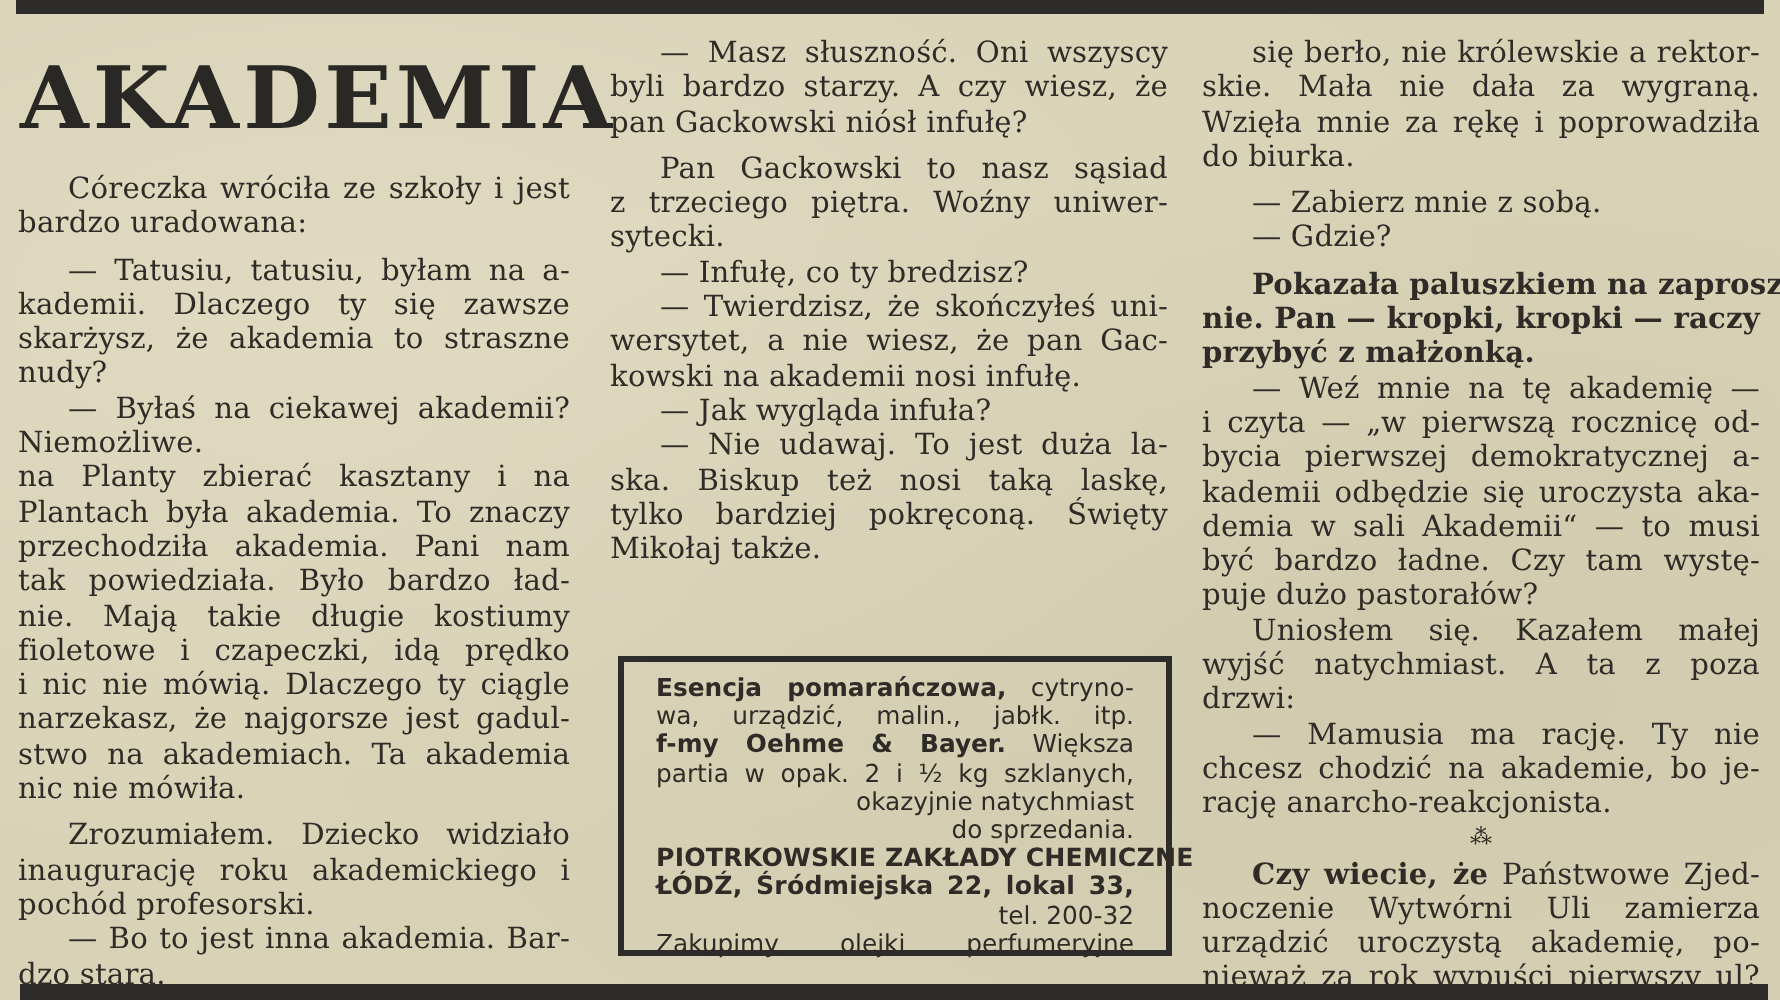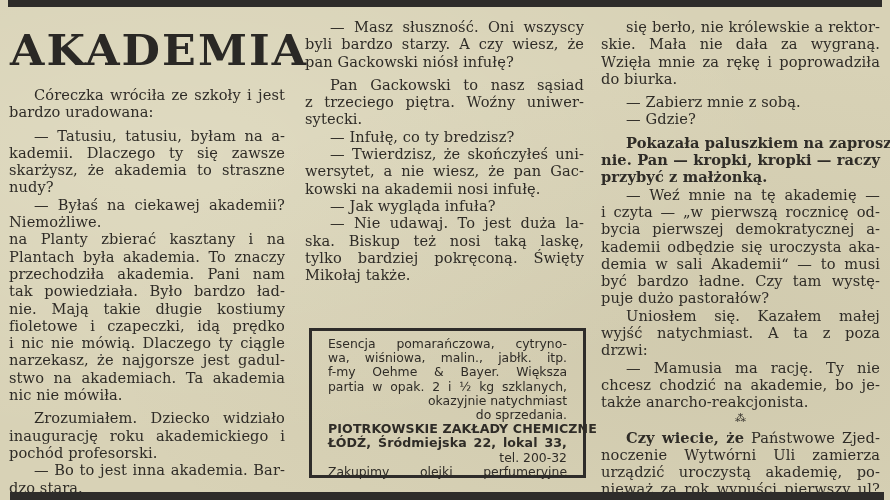--- a/index.html
+++ b/index.html
@@ -47,21 +47,21 @@
     }
     .ad {
       position: absolute; left: 309px; top: 328px; width: 277px; height: 150px;
       border: 3px solid #2e2c2a; box-sizing: border-box;
       font-size: 12.4px; line-height: 14.2px; padding: 6px 16px 0 16px;
       font-family: "DejaVu Sans", sans-serif;
     }
     .ad .line { display: block; white-space: nowrap; }
     .ad .j { text-align: justify; text-align-last: justify; }
     .ad .c { text-align: right; }
-    .ad b { font-weight: normal; }
+    .ad b { font-weight: bold; }
     .ad .company { font-weight: bold; letter-spacing: 0.1px; font-size: 12.6px; }
     .star { text-align: center; font-size: 11px; line-height: 12px; margin: 2px 0 4px 0; }
     .signature { text-align: right; font-weight: bold; padding-right: 2px; }
   </style>
 </head>
 <body>
 
 <div class="paper"></div>
 <div class="bar-top"></div>
 
@@ -133,21 +133,21 @@
         <span class="line" style="padding-left: 25px;">— Nie udawaj. To jest duża la-</span>
         <span class="line">ska. Biskup też nosi taką laskę,</span>
         <span class="line">tylko bardziej pokręconą. Święty</span>
         <span class="line last">Mikołaj także.</span>
       </p>
     </div>
 </div>
 
 <div class="ad">
   <span class="line j"><b>Esencja pomarańczowa,</b><span> cytryno-</span></span>
-  <span class="line j">wa, wiśniowa, malin., jabłk. itp.</span>
+  <span class="line j">wa, urządzić, malin., jabłk. itp.</span>
   <span class="line j"><b>f-my Oehme &amp; Bayer.</b><span> Większa</span></span>
   <span class="line j">partia w opak. 2 i ½ kg szklanych,</span>
   <span class="line c">okazyjnie natychmiast</span>
   <span class="line c">do sprzedania.</span>
   <span class="line c company">PIOTRKOWSKIE ZAKŁADY CHEMICZNE</span>
   <span class="line j company">ŁÓDŹ, Śródmiejska 22, lokal 33,</span>
   <span class="line c">tel. 200-32</span>
   <span class="line j">Zakupimy olejki perfumeryjne</span>
 </div>
 
@@ -180,21 +180,21 @@
         <span class="line last">puje dużo pastorałów?</span>
       </p>
       <p>
         <span class="line" style="padding-left: 25px;">Uniosłem się. Kazałem małej</span>
         <span class="line">wyjść natychmiast. A ta z poza</span>
         <span class="line last">drzwi:</span>
       </p>
       <p>
         <span class="line" style="padding-left: 25px;">— Mamusia ma rację. Ty nie</span>
         <span class="line">chcesz chodzić na akademie, bo je-</span>
-        <span class="line last">także anarcho-reakcjonista.</span>
+        <span class="line last">rację anarcho-reakcjonista.</span>
       </p>
     </div>
   <div class="star">⁂</div>
   <p class="indent-first">
     <span class="line" style="padding-left:25px"><b>Czy wiecie, że</b><span> Państwowe Zjed-</span></span>
     <span class="line">noczenie Wytwórni Uli zamierza</span>
     <span class="line">urządzić uroczystą akademię, po-</span>
     <span class="line">nieważ za rok wypuści pierwszy ul?</span>
   </p>
   <div class="signature">K. W.</div>

